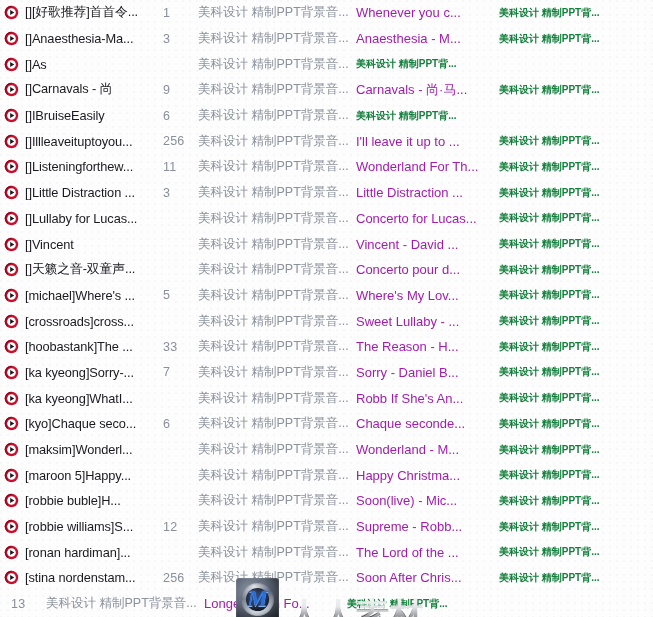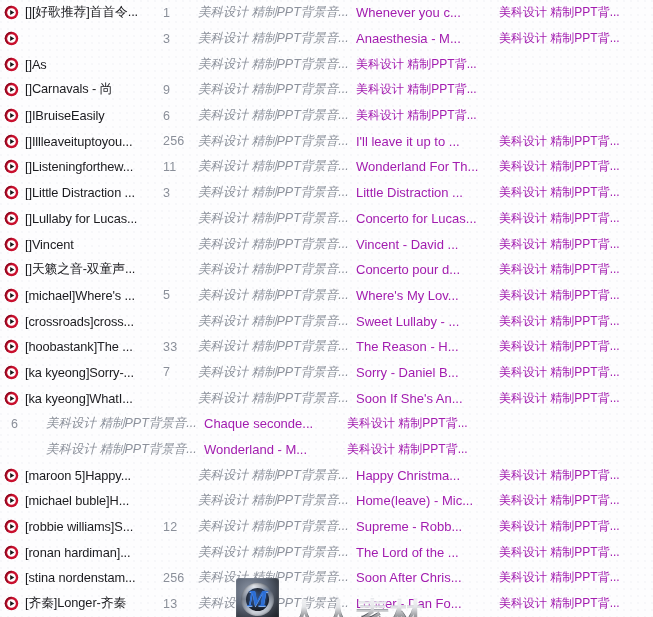--- a/index.html
+++ b/index.html
@@ -49,35 +49,35 @@
     font-size: 12.5px;
     color: #8a8f99;
     letter-spacing: 0.2px;
   }
   .col-album {
     width: 158px;
     min-width: 158px;
     overflow: hidden;
     font-size: 12.5px;
     color: #8c919b;
-    font-style: italic;
   }
   .col-desc {
     width: 143px;
     min-width: 143px;
     overflow: hidden;
     font-size: 13px;
     color: #a21caf;
   }
   .col-extra {
     width: 150px;
     min-width: 150px;
     overflow: hidden;
-    font-size: 12px;
-    color: #a21caf;
+    font-size: 10px;
+    color: #15803d;
+    font-weight: bold;
   }
 
   .title-text {
     font-size: 12.8px;
     color: #1b1b1f;
     overflow: hidden;
     text-overflow: clip;
     white-space: nowrap;
     letter-spacing: -0.1px;
   }
@@ -180,20 +180,21 @@
     <div class="row">
       <div class="col-title">
         <span class="play-icon">
           <svg viewBox="0 0 16 16" width="15" height="15" aria-hidden="true">
             <circle cx="8" cy="8" r="7.2" fill="#c8102e"></circle>
             <path d="M8 0.8 A7.2 7.2 0 0 0 3.4 13.5 L4.4 12.3 A5.6 5.6 0 0 1 8 2.4 Z" fill="#8c0a20"></path>
             <circle cx="8" cy="8" r="4.6" fill="#ffffff"></circle>
             <path d="M6.6 5.3 L11 8 L6.6 10.7 Z" fill="#1a1a1a"></path>
           </svg>
         </span>
+        <span class="title-text">[]Anaesthesia-Ma...</span>
       </div>
       <div class="col-num">3</div>
       <div class="col-album">美科设计 精制PPT背景音...</div>
       <div class="col-desc">Anaesthesia - M...</div>
       <div class="col-extra">美科设计 精制PPT背...</div>
     </div>
     <div class="row">
       <div class="col-title">
         <span class="play-icon">
           <svg viewBox="0 0 16 16" width="15" height="15" aria-hidden="true">
@@ -216,20 +217,21 @@
             <circle cx="8" cy="8" r="7.2" fill="#c8102e"></circle>
             <path d="M8 0.8 A7.2 7.2 0 0 0 3.4 13.5 L4.4 12.3 A5.6 5.6 0 0 1 8 2.4 Z" fill="#8c0a20"></path>
             <circle cx="8" cy="8" r="4.6" fill="#ffffff"></circle>
             <path d="M6.6 5.3 L11 8 L6.6 10.7 Z" fill="#1a1a1a"></path>
           </svg>
         </span>
         <span class="title-text">[]Carnavals - 尚</span>
       </div>
       <div class="col-num">9</div>
       <div class="col-album">美科设计 精制PPT背景音...</div>
+      <div class="col-desc">Carnavals - 尚·马...</div>
       <div class="col-extra">美科设计 精制PPT背...</div>
     </div>
     <div class="row">
       <div class="col-title">
         <span class="play-icon">
           <svg viewBox="0 0 16 16" width="15" height="15" aria-hidden="true">
             <circle cx="8" cy="8" r="7.2" fill="#c8102e"></circle>
             <path d="M8 0.8 A7.2 7.2 0 0 0 3.4 13.5 L4.4 12.3 A5.6 5.6 0 0 1 8 2.4 Z" fill="#8c0a20"></path>
             <circle cx="8" cy="8" r="4.6" fill="#ffffff"></circle>
             <path d="M6.6 5.3 L11 8 L6.6 10.7 Z" fill="#1a1a1a"></path>
@@ -418,30 +420,52 @@
             <circle cx="8" cy="8" r="7.2" fill="#c8102e"></circle>
             <path d="M8 0.8 A7.2 7.2 0 0 0 3.4 13.5 L4.4 12.3 A5.6 5.6 0 0 1 8 2.4 Z" fill="#8c0a20"></path>
             <circle cx="8" cy="8" r="4.6" fill="#ffffff"></circle>
             <path d="M6.6 5.3 L11 8 L6.6 10.7 Z" fill="#1a1a1a"></path>
           </svg>
         </span>
         <span class="title-text">[ka kyeong]WhatI...</span>
       </div>
       <div class="col-num"></div>
       <div class="col-album">美科设计 精制PPT背景音...</div>
-      <div class="col-desc">Soon If She's An...</div>
-      <div class="col-extra">美科设计 精制PPT背...</div>
-    </div>
-    <div class="row">
+      <div class="col-desc">Robb If She's An...</div>
+      <div class="col-extra">美科设计 精制PPT背...</div>
+    </div>
+    <div class="row">
+      <div class="col-title">
+        <span class="play-icon">
+          <svg viewBox="0 0 16 16" width="15" height="15" aria-hidden="true">
+            <circle cx="8" cy="8" r="7.2" fill="#c8102e"></circle>
+            <path d="M8 0.8 A7.2 7.2 0 0 0 3.4 13.5 L4.4 12.3 A5.6 5.6 0 0 1 8 2.4 Z" fill="#8c0a20"></path>
+            <circle cx="8" cy="8" r="4.6" fill="#ffffff"></circle>
+            <path d="M6.6 5.3 L11 8 L6.6 10.7 Z" fill="#1a1a1a"></path>
+          </svg>
+        </span>
+        <span class="title-text">[kyo]Chaque seco...</span>
+      </div>
       <div class="col-num">6</div>
       <div class="col-album">美科设计 精制PPT背景音...</div>
       <div class="col-desc">Chaque seconde...</div>
       <div class="col-extra">美科设计 精制PPT背...</div>
     </div>
     <div class="row">
+      <div class="col-title">
+        <span class="play-icon">
+          <svg viewBox="0 0 16 16" width="15" height="15" aria-hidden="true">
+            <circle cx="8" cy="8" r="7.2" fill="#c8102e"></circle>
+            <path d="M8 0.8 A7.2 7.2 0 0 0 3.4 13.5 L4.4 12.3 A5.6 5.6 0 0 1 8 2.4 Z" fill="#8c0a20"></path>
+            <circle cx="8" cy="8" r="4.6" fill="#ffffff"></circle>
+            <path d="M6.6 5.3 L11 8 L6.6 10.7 Z" fill="#1a1a1a"></path>
+          </svg>
+        </span>
+        <span class="title-text">[maksim]Wonderl...</span>
+      </div>
       <div class="col-num"></div>
       <div class="col-album">美科设计 精制PPT背景音...</div>
       <div class="col-desc">Wonderland - M...</div>
       <div class="col-extra">美科设计 精制PPT背...</div>
     </div>
     <div class="row">
       <div class="col-title">
         <span class="play-icon">
           <svg viewBox="0 0 16 16" width="15" height="15" aria-hidden="true">
             <circle cx="8" cy="8" r="7.2" fill="#c8102e"></circle>
@@ -460,25 +484,25 @@
     <div class="row">
       <div class="col-title">
         <span class="play-icon">
           <svg viewBox="0 0 16 16" width="15" height="15" aria-hidden="true">
             <circle cx="8" cy="8" r="7.2" fill="#c8102e"></circle>
             <path d="M8 0.8 A7.2 7.2 0 0 0 3.4 13.5 L4.4 12.3 A5.6 5.6 0 0 1 8 2.4 Z" fill="#8c0a20"></path>
             <circle cx="8" cy="8" r="4.6" fill="#ffffff"></circle>
             <path d="M6.6 5.3 L11 8 L6.6 10.7 Z" fill="#1a1a1a"></path>
           </svg>
         </span>
-        <span class="title-text">[michael buble]H...</span>
-      </div>
-      <div class="col-num"></div>
-      <div class="col-album">美科设计 精制PPT背景音...</div>
-      <div class="col-desc">Home(leave) - Mic...</div>
+        <span class="title-text">[robbie buble]H...</span>
+      </div>
+      <div class="col-num"></div>
+      <div class="col-album">美科设计 精制PPT背景音...</div>
+      <div class="col-desc">Soon(live) - Mic...</div>
       <div class="col-extra">美科设计 精制PPT背...</div>
     </div>
     <div class="row">
       <div class="col-title">
         <span class="play-icon">
           <svg viewBox="0 0 16 16" width="15" height="15" aria-hidden="true">
             <circle cx="8" cy="8" r="7.2" fill="#c8102e"></circle>
             <path d="M8 0.8 A7.2 7.2 0 0 0 3.4 13.5 L4.4 12.3 A5.6 5.6 0 0 1 8 2.4 Z" fill="#8c0a20"></path>
             <circle cx="8" cy="8" r="4.6" fill="#ffffff"></circle>
             <path d="M6.6 5.3 L11 8 L6.6 10.7 Z" fill="#1a1a1a"></path>
@@ -519,31 +543,20 @@
           </svg>
         </span>
         <span class="title-text">[stina nordenstam...</span>
       </div>
       <div class="col-num">256</div>
       <div class="col-album">美科设计 精制PPT背景音...</div>
       <div class="col-desc">Soon After Chris...</div>
       <div class="col-extra">美科设计 精制PPT背...</div>
     </div>
     <div class="row">
-      <div class="col-title">
-        <span class="play-icon">
-          <svg viewBox="0 0 16 16" width="15" height="15" aria-hidden="true">
-            <circle cx="8" cy="8" r="7.2" fill="#c8102e"></circle>
-            <path d="M8 0.8 A7.2 7.2 0 0 0 3.4 13.5 L4.4 12.3 A5.6 5.6 0 0 1 8 2.4 Z" fill="#8c0a20"></path>
-            <circle cx="8" cy="8" r="4.6" fill="#ffffff"></circle>
-            <path d="M6.6 5.3 L11 8 L6.6 10.7 Z" fill="#1a1a1a"></path>
-          </svg>
-        </span>
-        <span class="title-text">[齐秦]Longer-齐秦</span>
-      </div>
       <div class="col-num">13</div>
       <div class="col-album">美科设计 精制PPT背景音...</div>
       <div class="col-desc">Longer - Dan Fo...</div>
       <div class="col-extra">美科设计 精制PPT背...</div>
     </div>
     <div class="row">
       <div class="col-num"></div>
     </div>
   </div>
 

